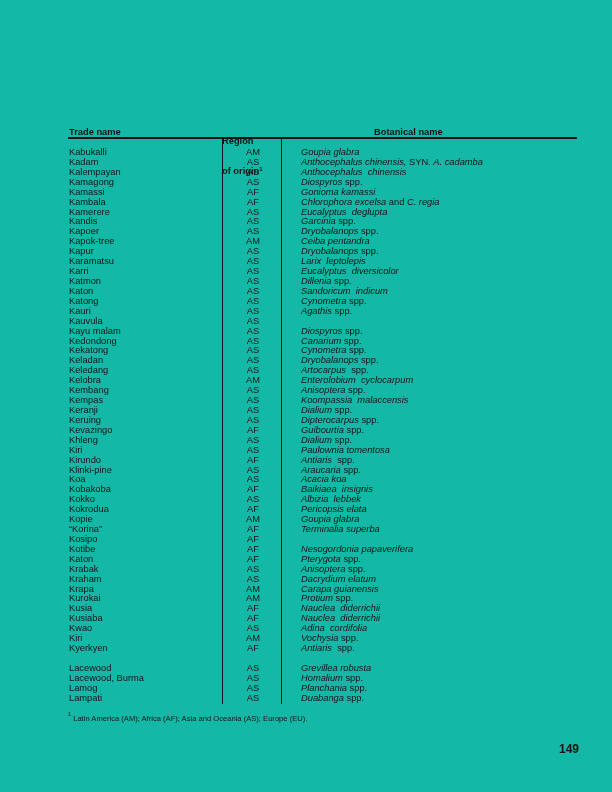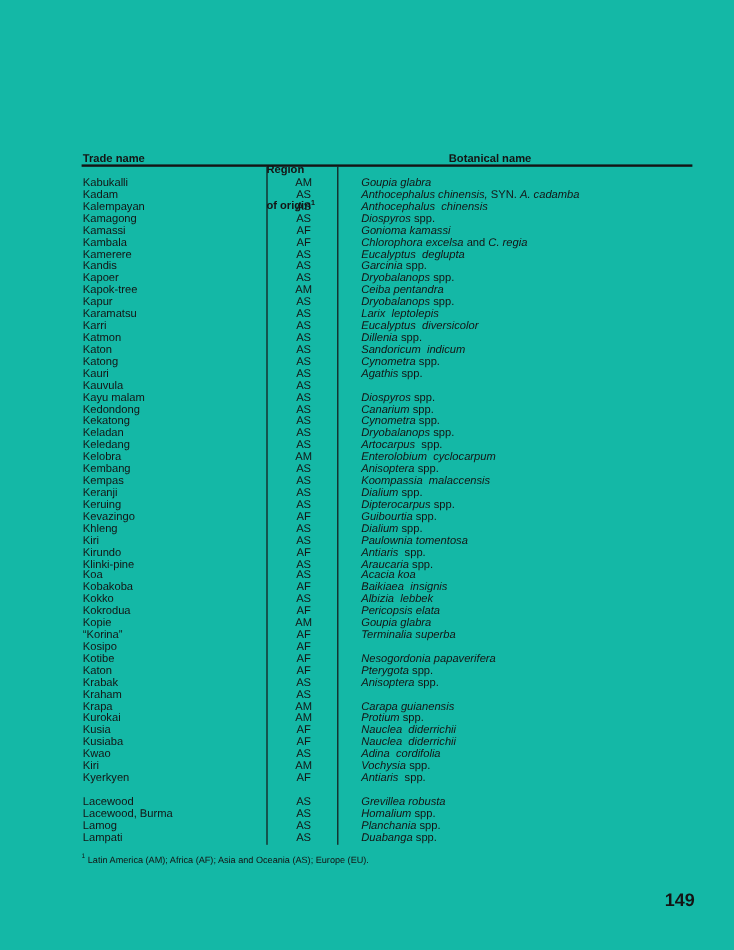--- a/index.html
+++ b/index.html
@@ -60,21 +60,21 @@
     position: absolute;
     left: 68px; top: 712px;
     font-size: 7.6px;
     white-space: pre;
   }
   .footnote sup { font-size: 5.5px; position: relative; top: -1px; }
   .page-number {
     position: absolute;
     right: 33px; top: 742px;
     font-weight: bold;
-    font-size: 15px;
+    font-size: 12px;
   }
 </style>
 </head>
 <body>
 
 <div class="page">
 
   <div class="col-header trade-h">Trade name</div>
 
   <div class="col-header region-h">
@@ -299,20 +299,21 @@
       <div class="cell bot"><span class="it">Pterygota</span><span class="rm"> spp.</span><span class="it"></span></div>
     </div>
       <div class="row">
       <div class="cell trade">Krabak</div>
       <div class="cell region">AS</div>
       <div class="cell bot"><span class="it">Anisoptera</span><span class="rm"> spp.</span><span class="it"></span></div>
     </div>
       <div class="row">
       <div class="cell trade">Kraham</div>
       <div class="cell region">AS</div>
+      <div class="cell bot"><span class="it">Dacrydium elatum</span><span class="rm"></span><span class="it"></span></div>
     </div>
       <div class="row">
       <div class="cell trade">Krapa</div>
       <div class="cell region">AM</div>
       <div class="cell bot"><span class="it">Carapa guianensis</span><span class="rm"></span><span class="it"></span></div>
     </div>
       <div class="row">
       <div class="cell trade">Kurokai</div>
       <div class="cell region">AM</div>
       <div class="cell bot"><span class="it">Protium</span><span class="rm"> spp.</span><span class="it"></span></div>

